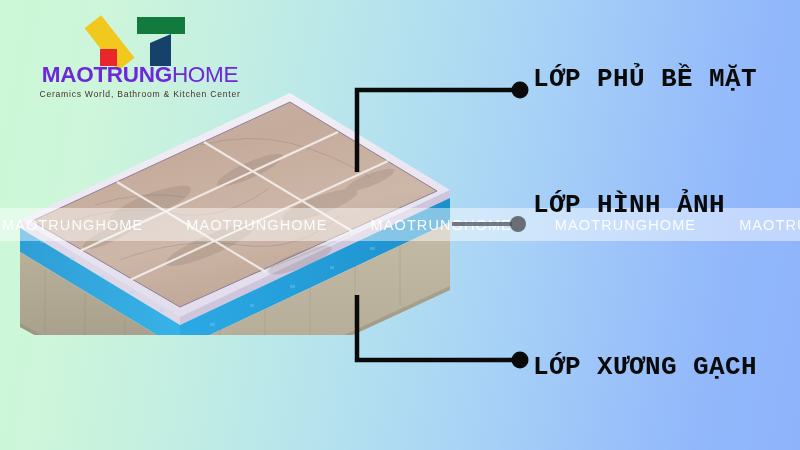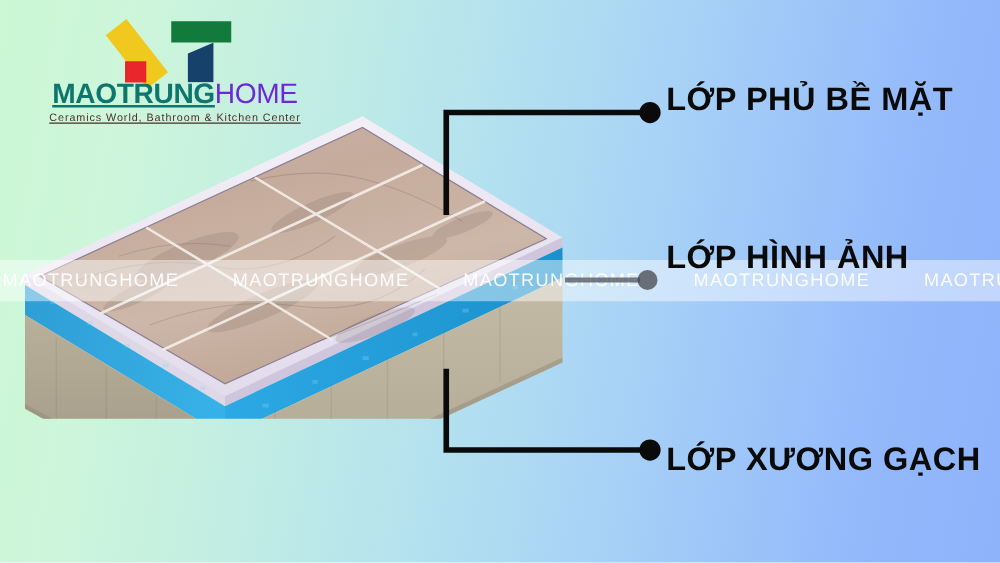--- a/index.html
+++ b/index.html
@@ -23,25 +23,25 @@
   #logo .red-sq { position:absolute; left:5px; top:37px; width:17px; height:17px; background:#e8262c; }
   #logo .t-bar  { position:absolute; left:42px; top:5px; width:48px; height:17px; background:#127a3d; }
   #logo .t-stem {
     position:absolute; left:55px; top:22px; width:21px; height:32px;
     background:#16416b; clip-path:polygon(0 28%,100% 0,100% 100%,0 100%);
   }
   #logo .wordmark {
     position:absolute; left:0; top:52px; width:210px; text-align:center;
     font-size:22.5px; letter-spacing:-0.3px; line-height:1; white-space:nowrap;
   }
-  #logo .wm-bold { font-weight:bold; color:#0f766e;text-decoration:underline; }
+  #logo .wm-bold { font-weight:bold; color:#6d28d9; }
   #logo .wm-light { font-weight:300; color:#6d28d9; }
   #logo .tagline {
     position:absolute; left:0; top:77px; width:210px; text-align:center;
-    font-size:8.6px; letter-spacing:0.75px; color:#4a3028; white-space:nowrap;text-decoration:underline;
+    font-size:8.6px; letter-spacing:0.75px; color:#4a3028; white-space:nowrap;
   }
 
   
   #tile { position:absolute; left:0px; top:85px; width:470px; height:250px; }
   #tile svg { display:block; width:470px; height:250px; }
 
   
   #leaders { position:absolute; left:0; top:0; width:800px; height:450px; }
   #leaders svg { display:block; width:800px; height:450px; }
 
@@ -52,21 +52,21 @@
     display:flex; align-items:center; overflow:hidden; white-space:nowrap;
   }
   #watermark span {
     font-size:14.5px; letter-spacing:1.1px; color:rgba(255,255,255,0.93);
     padding-right:41px; padding-left:2px; flex:none;
   }
 
   
   .label {
     position:absolute; font-weight:bold; font-size:26px;
-    letter-spacing:0.4px; color:#0a0a0a; white-space:nowrap;
+    letter-spacing:0.4px; color:#0a0a0a; white-space:nowrap;font-family:Liberation Mono, monospace;
   }
   #label-0 { left:533px; top:64px; }
   #label-1 { left:533px; top:190px;text-align:center; }
   #label-2 { left:533px; top:341px;margin-top:11px; }
 </style>
 </head>
 <body>
 
 <div id="logo">
   <div class="mark">

